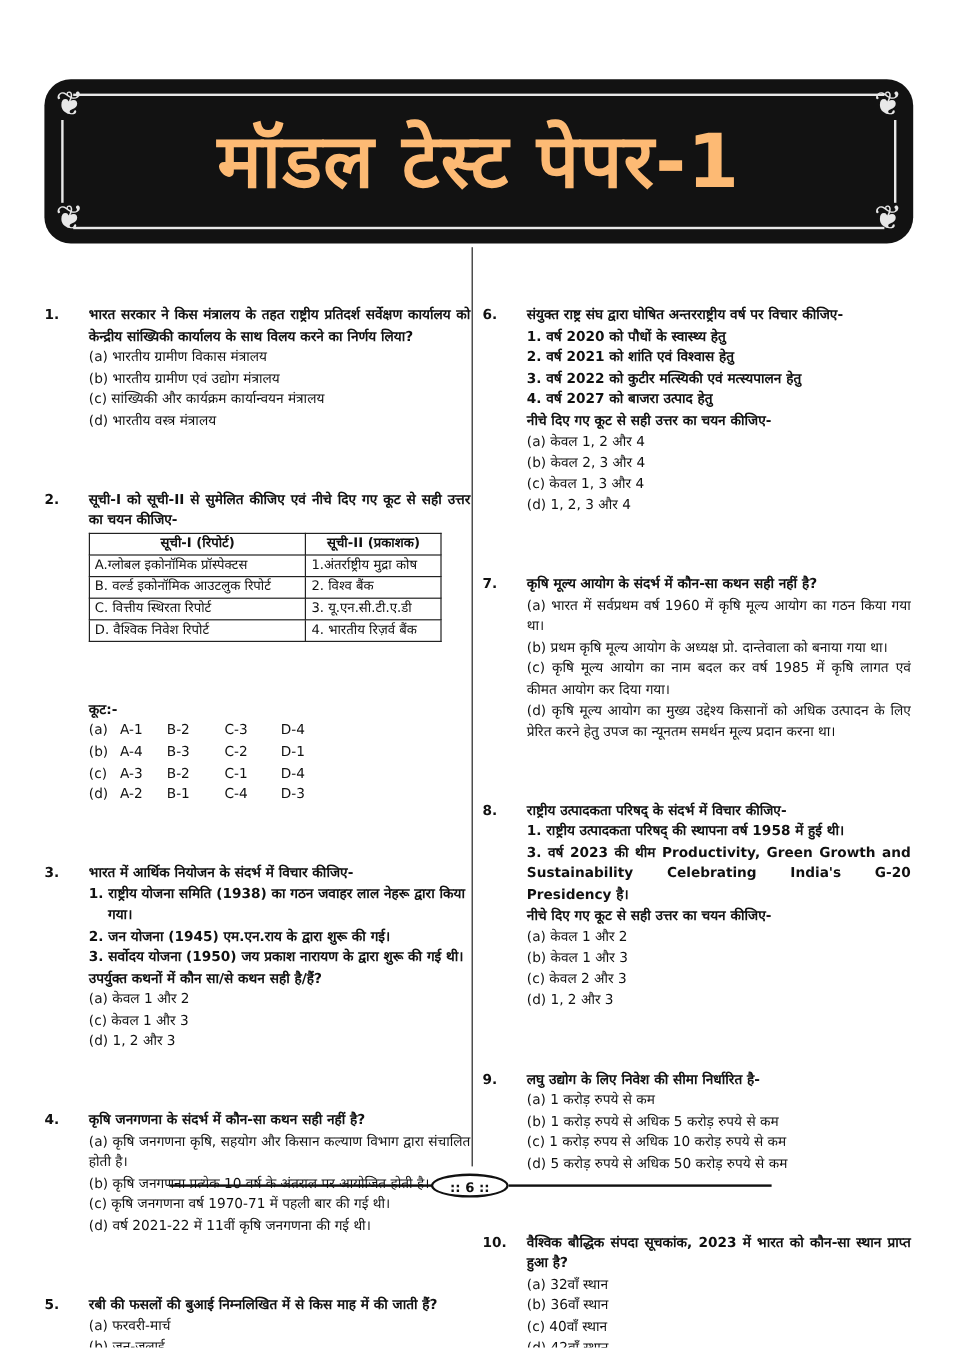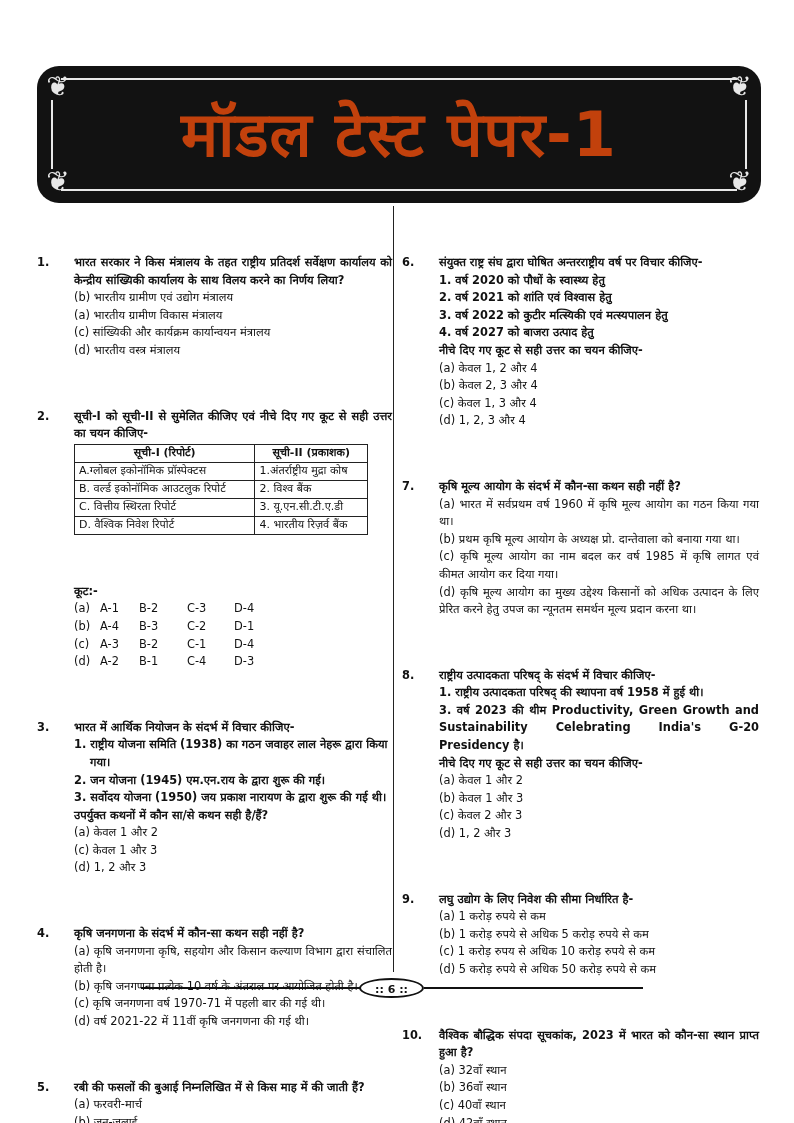--- a/index.html
+++ b/index.html
@@ -11,21 +11,21 @@
             background:#121212; border-radius:22px; }
   .banner .frame { position:absolute; left:24px; right:24px; top:12px; bottom:12px;
             border-top:2px solid #e8e8e8; border-bottom:2px solid #e8e8e8; }
   .banner .vline { position:absolute; top:34px; bottom:34px; width:2px; background:#e8e8e8; }
   .banner .vline.l { left:14px; } .banner .vline.r { right:14px; }
   .banner .orn { position:absolute; width:34px; height:34px; color:#e8e8e8;
             font-size:28px; line-height:34px; text-align:center; }
   .banner .orn.tl { left:4px; top:4px; } .banner .orn.tr { right:4px; top:4px; }
   .banner .orn.bl { left:4px; bottom:4px; } .banner .orn.br { right:4px; bottom:4px; }
   .banner .title { position:absolute; left:0; right:0; top:26px; text-align:center;
-            color:#c2410c; font-family:"DejaVu Sans", sans-serif; font-weight:bold;
+            color:#fdba74; font-family:"DejaVu Sans", sans-serif; font-weight:bold;
             font-size:62px; letter-spacing:1px; line-height:86px; }
 
   
   .col { position:absolute; top:206px; font-size:11.4px; line-height:17.6px; }
   .col.left { left:37px; width:355px; }
   .col.right { left:402px; width:357px; }
   .divider { position:absolute; left:393px; top:206px; width:1px; height:766px; background:#222; }
 
   .q { position:relative; padding-left:37px; }
   .q .num { position:absolute; left:0; top:0; font-weight:bold; }
@@ -63,22 +63,22 @@
   <div class="title">मॉडल टेस्ट पेपर-1</div>
 </div>
 
 <div class="divider"></div>
 
 <div class="col left">
 
   <div class="q">
     <span class="num">1.</span>
     <div class="stem">भारत सरकार ने किस मंत्रालय के तहत राष्ट्रीय प्रतिदर्श सर्वेक्षण कार्यालय को केन्द्रीय सांख्यिकी कार्यालय के साथ विलय करने का निर्णय लिया?</div>
+    <div class="opt">(a) भारतीय ग्रामीण विकास मंत्रालय</div>
     <div class="opt">(b) भारतीय ग्रामीण एवं उद्योग मंत्रालय</div>
-    <div class="opt">(a) भारतीय ग्रामीण विकास मंत्रालय</div>
     <div class="opt">(c) सांख्यिकी और कार्यक्रम कार्यान्वयन मंत्रालय</div>
     <div class="opt">(d) भारतीय वस्त्र मंत्रालय</div>
   </div>
 
   <div class="q">
     <span class="num">2.</span>
     <div class="stem">सूची-I को सूची-II से सुमेलित कीजिए एवं नीचे दिए गए कूट से सही उत्तर का चयन कीजिए-</div>
     <table class="match">
       <tbody>
           <tr>

